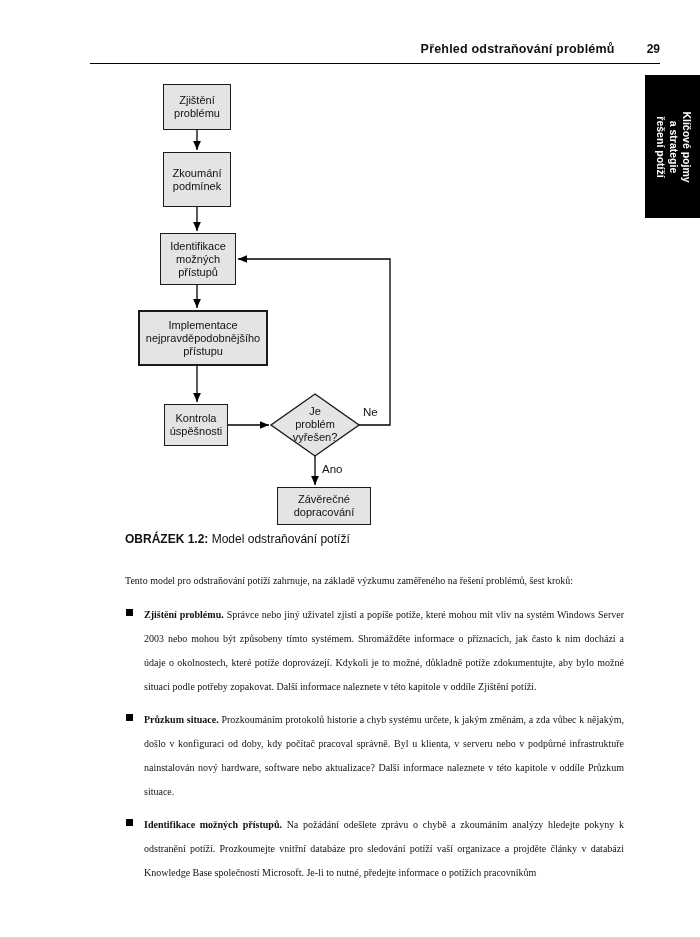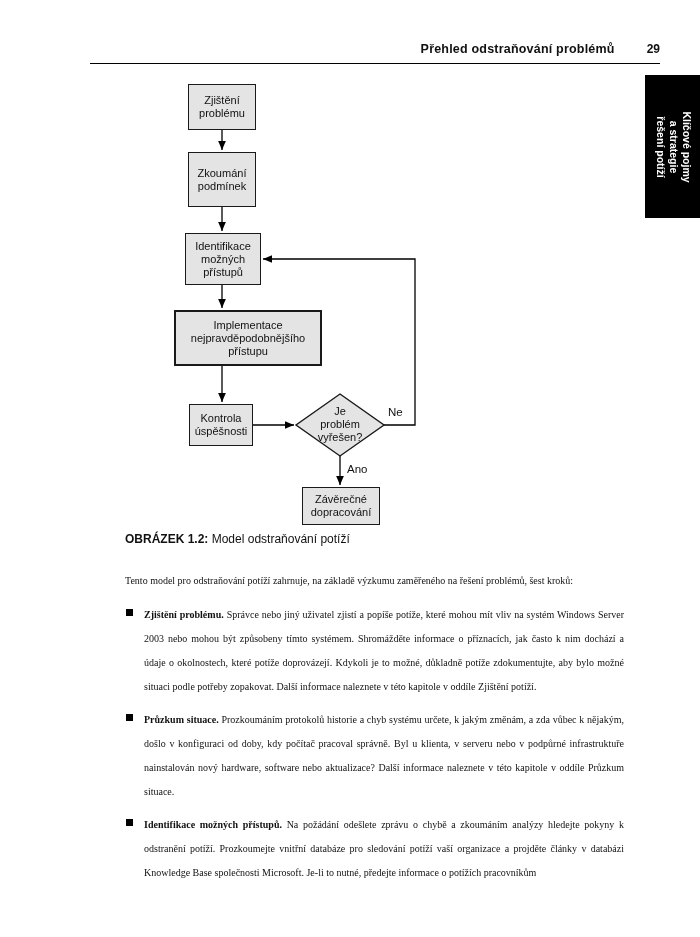--- a/index.html
+++ b/index.html
@@ -21,21 +21,21 @@
   .side-tab{
     position:absolute;left:645px;top:75px;width:55px;height:143px;background:#000;
   }
   .side-tab-inner{
     position:absolute;left:50%;top:50%;width:143px;height:55px;
     transform:translate(-50%,-50%) rotate(90deg);
     display:flex;flex-direction:column;justify-content:center;text-align:center;
     color:#fff;font:bold 10.5px/13px "Liberation Sans", sans-serif;
   }
   
-  .diagram{position:absolute;left:0;top:75px;width:640px;height:460px;margin-left:25px;}
+  .diagram{position:absolute;left:0;top:75px;width:640px;height:460px;}
   .diagram svg{position:absolute;left:0;top:0;}
   .fbox{
     position:absolute;display:flex;align-items:center;justify-content:center;
     text-align:center;background:#e4e4e4;border:1.4px solid #1a1a1a;
     font:11px/13px "Liberation Sans", sans-serif;white-space:pre-line;
     box-sizing:border-box;
   }
   .fbox.heavy{border-width:2.2px;}
   .diamond-label{
     position:absolute;left:275px;top:330px;width:80px;text-align:center;
@@ -101,26 +101,26 @@
     <polygon points="315,319 359,350 315,381 271,350" fill="#e4e4e4" stroke="#1a1a1a" stroke-width="1.4"></polygon>
   </svg>
 
   <div class="fbox" style="left:163px;top:9px;width:68px;height:46px;">Zjištění
 problému</div>
   <div class="fbox" style="left:163px;top:77px;width:68px;height:55px;">Zkoumání
 podmínek</div>
   <div class="fbox" style="left:160px;top:158px;width:76px;height:52px;">Identifikace
 možných
 přístupů</div>
-  <div class="fbox heavy" style="left:149px;top:235px;width:148px;height:56px;">Implementace
+  <div class="fbox heavy" style="left:138px;top:235px;width:130px;height:56px;">Implementace
 nejpravděpodobnějšího
 přístupu</div>
   <div class="fbox" style="left:164px;top:329px;width:64px;height:42px;">Kontrola
 úspěšnosti</div>
-  <div class="fbox" style="left:277px;top:412px;width:78px;height:38px;">Závěrečné
+  <div class="fbox" style="left:277px;top:412px;width:94px;height:38px;">Závěrečné
 dopracování</div>
 
   <div class="diamond-label">Je
 problém
 vyřešen?</div>
   <div class="branch-label" style="left:363px;top:331px;">Ne</div>
   <div class="branch-label" style="left:322px;top:388px;">Ano</div>
 </div>
 
 <div class="caption">

